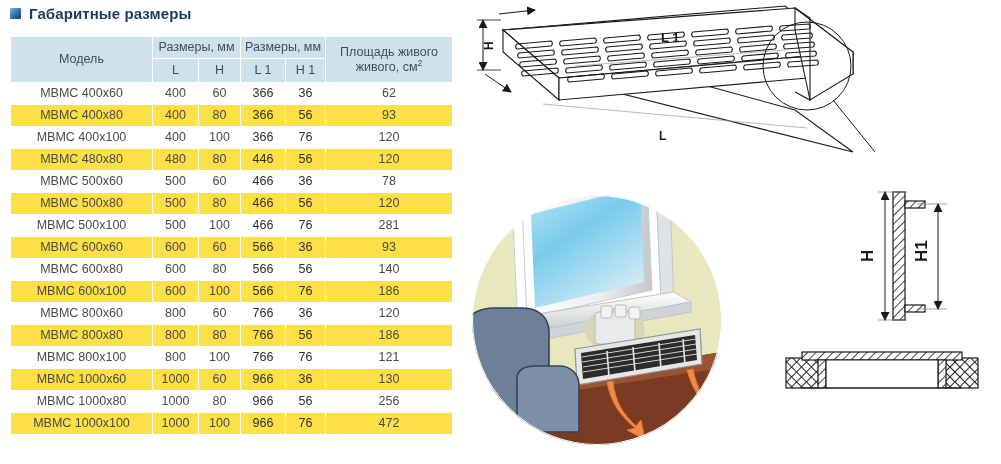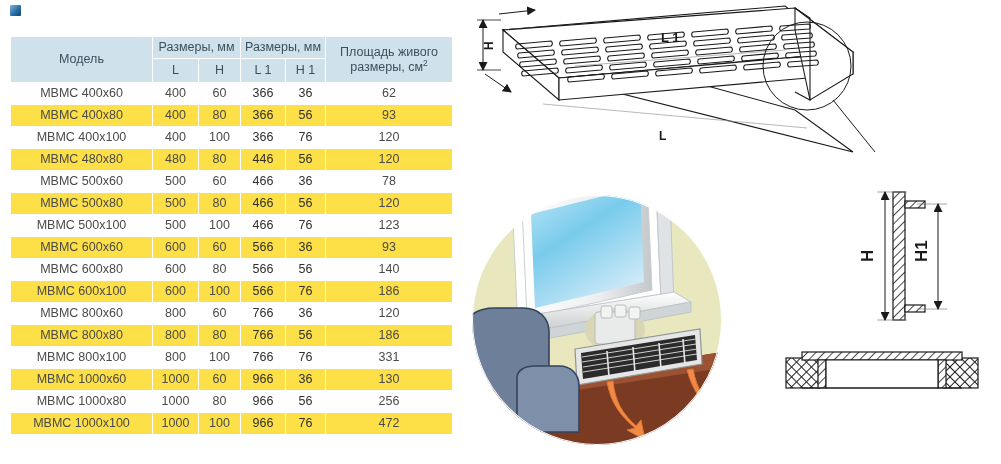--- a/index.html
+++ b/index.html
@@ -69,40 +69,41 @@
   
   .art{position:absolute;left:455px;top:0;width:546px;height:464px;}
   .art svg{display:block;}
   .lbl{font-family:"Liberation Sans",sans-serif;font-weight:bold;fill:#1a1a1a;}
 </style>
 </head>
 <body>
 
 <div class="title-row">
   <span class="title-bullet"></span>
+  <span class="title-text">Габаритные размеры</span>
 </div>
 
 <div class="table-wrap">
   <table class="spec">
     <colgroup>
       <col class="col-model">
         <col class="col-l">
         <col class="col-h">
       <col class="col-l1">
         <col class="col-h1">
         <col class="col-area">
     </colgroup>
     <thead>
       <tr>
         <th class="th-model" rowspan="2">Модель</th>
         <th class="th-span" colspan="2">Размеры, мм</th>
         <th class="th-span" colspan="2">Размеры, мм</th>
         <th class="th-area" rowspan="2">
           <span>Площадь живого</span><br>
-          <span>размеры, см</span><span class="sup">2</span>
+          <span>живого, см</span><span class="sup">2</span>
         </th>
       </tr>
       <tr>
         <th class="th-sub">L</th>
         <th class="th-sub">H</th>
         <th class="th-sub">L 1</th>
         <th class="th-sub">H 1</th>
       </tr>
     </thead>
     <tbody id="spec-body">
@@ -153,21 +154,21 @@
           <td class="c-l1">466</td>
           <td class="c-h1">56</td>
           <td class="c-area">120</td>
         </tr>
         <tr class="odd">
           <td class="c-model">МВМС 500x100</td>
           <td class="c-l">500</td>
           <td class="c-h">100</td>
           <td class="c-l1">466</td>
           <td class="c-h1">76</td>
-          <td class="c-area">123</td>
+          <td class="c-area">281</td>
         </tr>
         <tr class="even">
           <td class="c-model">МВМС  600x60</td>
           <td class="c-l">600</td>
           <td class="c-h">60</td>
           <td class="c-l1">566</td>
           <td class="c-h1">36</td>
           <td class="c-area">93</td>
         </tr>
         <tr class="odd">
@@ -201,21 +202,21 @@
           <td class="c-l1">766</td>
           <td class="c-h1">56</td>
           <td class="c-area">186</td>
         </tr>
         <tr class="odd">
           <td class="c-model">МВМС 800x100</td>
           <td class="c-l">800</td>
           <td class="c-h">100</td>
           <td class="c-l1">766</td>
           <td class="c-h1">76</td>
-          <td class="c-area">331</td>
+          <td class="c-area">121</td>
         </tr>
         <tr class="even">
           <td class="c-model">МВМС 1000x60</td>
           <td class="c-l">1000</td>
           <td class="c-h">60</td>
           <td class="c-l1">966</td>
           <td class="c-h1">36</td>
           <td class="c-area">130</td>
         </tr>
         <tr class="odd">

